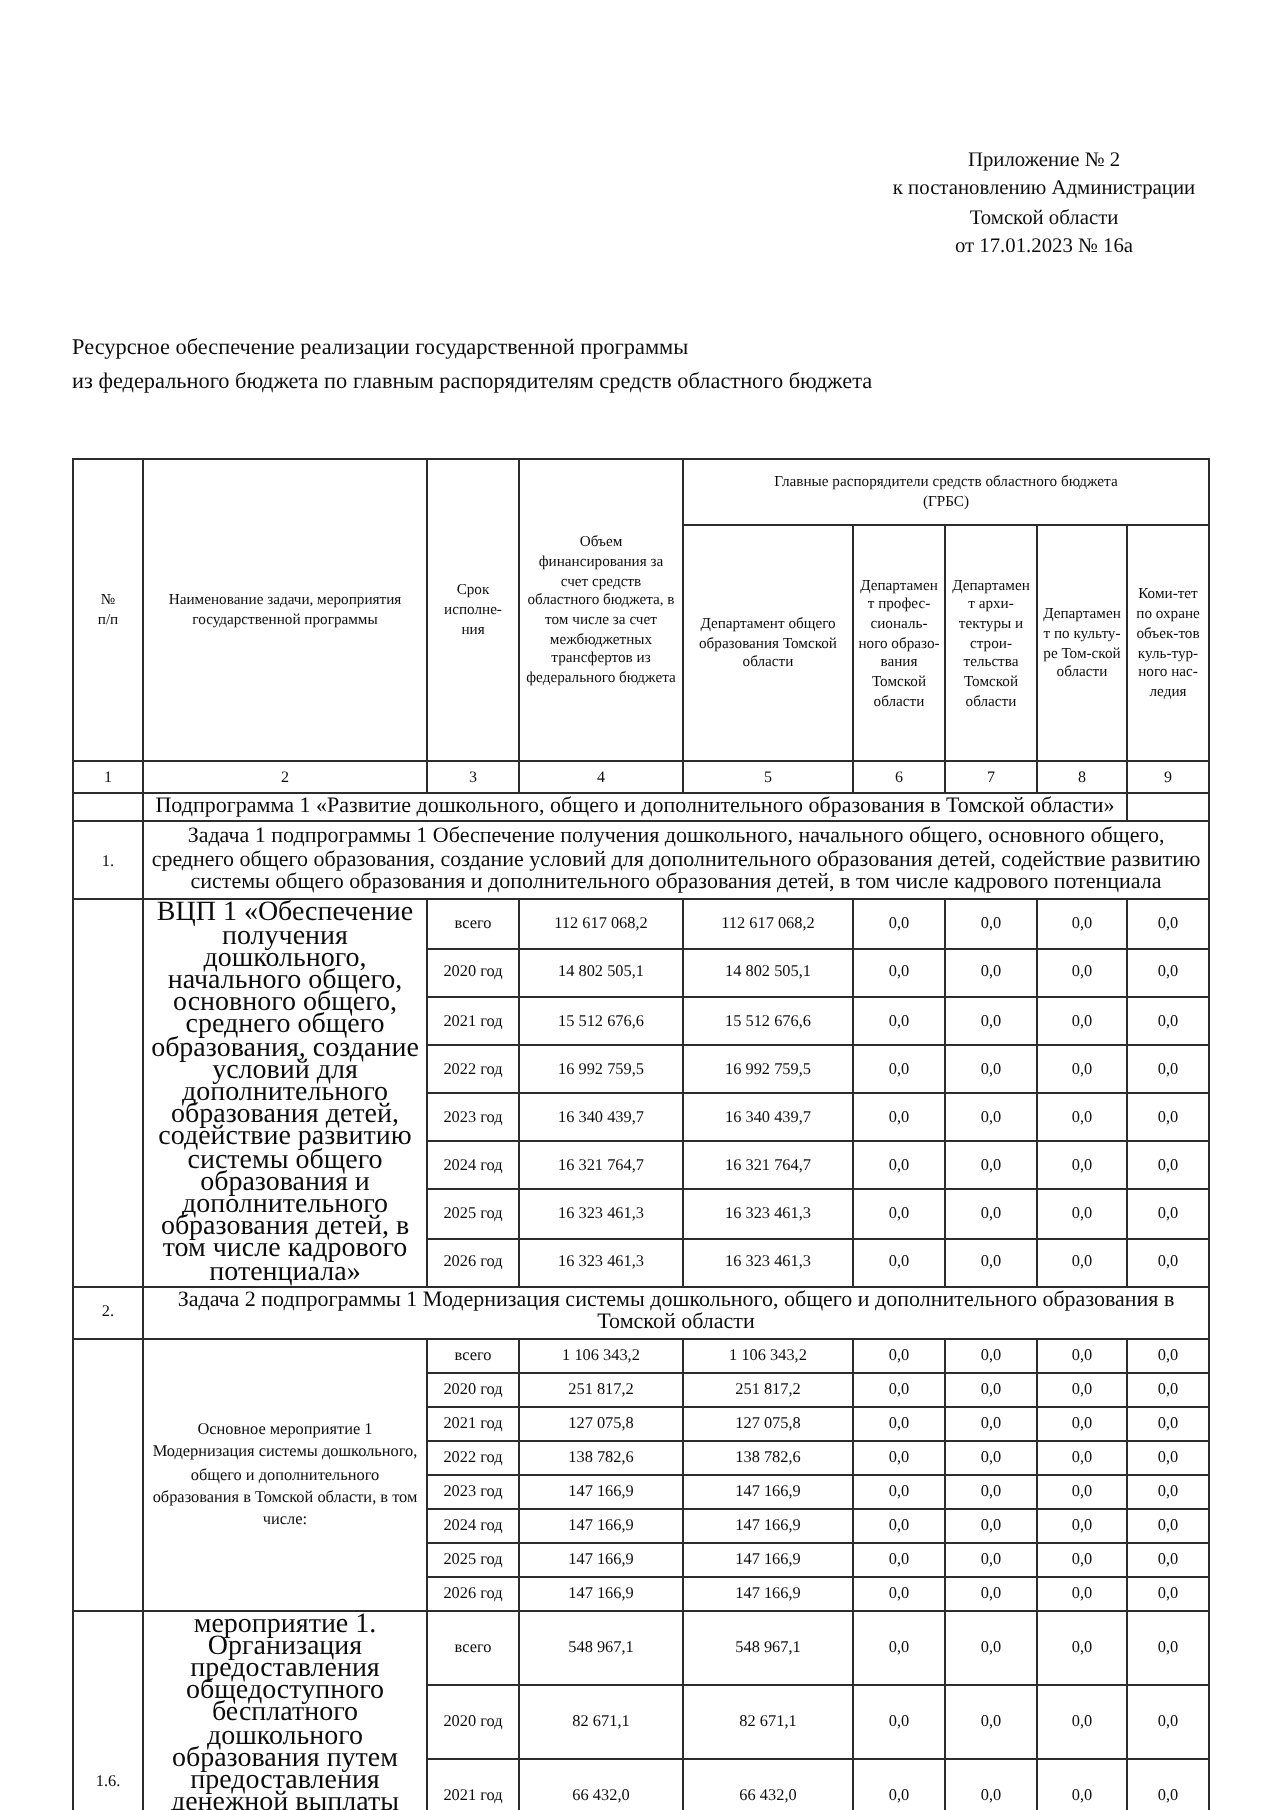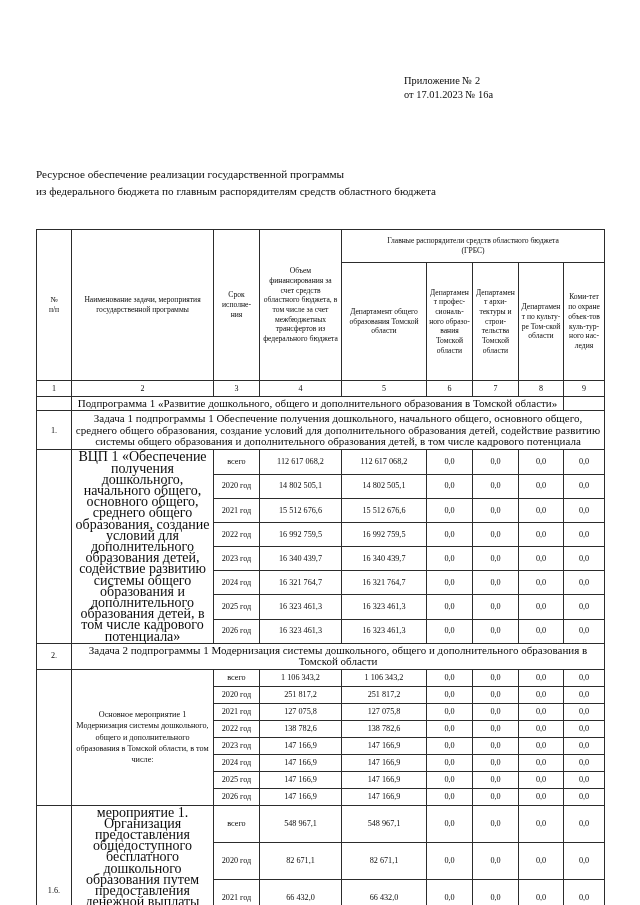--- a/index.html
+++ b/index.html
@@ -25,21 +25,21 @@
   
   .doc-header {
     position: absolute;
     left: 404px;
     top: 74px;
     width: 236px;
     font-size: 10.4px;
     line-height: 14.4px;
     text-align: left;
   }
-  .doc-header div { white-space: nowrap; }
+  .doc-header div { white-space: nowrap; text-align: center; }
 
   
   .doc-title {
     position: absolute;
     left: 36px;
     top: 166px;
     width: 568px;
     text-align: left;
     font-size: 11.2px;
     line-height: 16.8px;
@@ -120,20 +120,22 @@
   }
   .r-body { height: 17px; }
 </style>
 </head>
 <body>
 
 <div class="page">
 
   <div class="doc-header">
     <div>Приложение № 2</div>
+    <div>к постановлению Администрации</div>
+    <div>Томской области</div>
     <div>от 17.01.2023 № 16а</div>
   </div>
 
   <div class="doc-title">
     <div>Ресурсное обеспечение реализации государственной программы</div>
     <div>из федерального бюджета по главным распорядителям средств областного бюджета</div>
   </div>
 
   <div class="tbl-wrap">
     <table class="grid">

